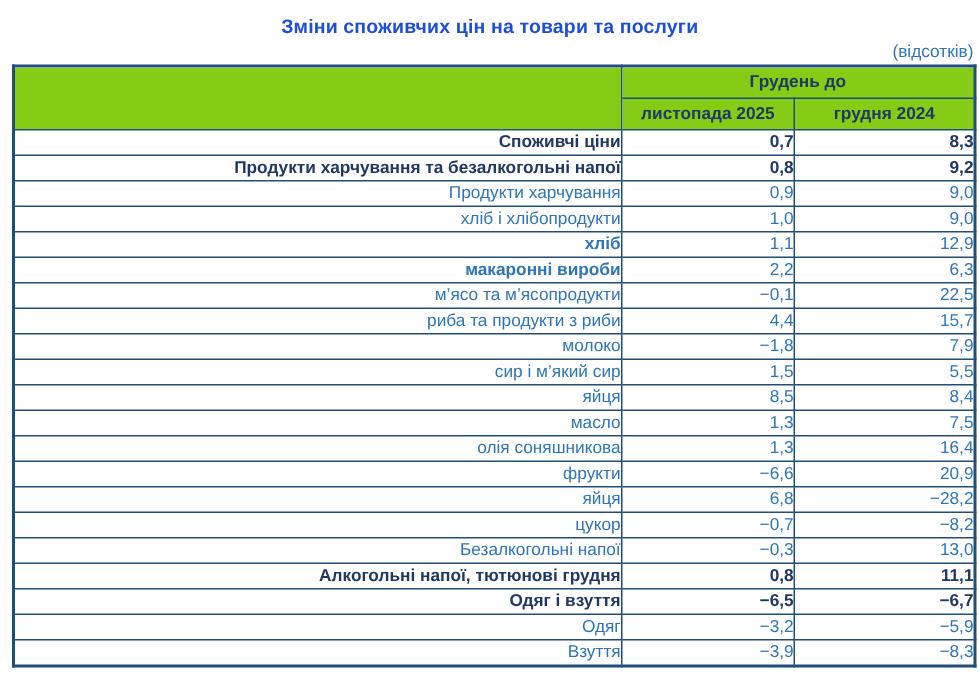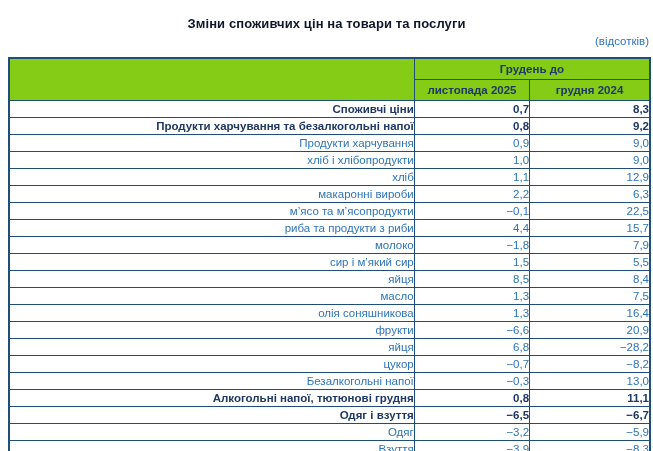--- a/index.html
+++ b/index.html
@@ -6,31 +6,31 @@
     margin: 0;
     padding: 0;
     background: #ffffff;
     width: 653px;
     height: 451px;
     font-family: "Liberation Sans", sans-serif;
     overflow: hidden;
   }
   .page-title {
     text-align: center;
-    color: #0f172a;
+    color: #1d4ed8;
     font-weight: bold;
     font-size: 13px;
-    padding-top: 16px;
+    padding-top: 10px;
     letter-spacing: 0.1px;
   }
   .units-note {
     text-align: right;
     color: #2E75B6;
     font-size: 11.5px;
-    margin: 4px 4px 10px 0;
+    margin: 4px 4px 2px 0;
   }
   table.price-table {
     border-collapse: collapse;
     margin-left: 8px;
     width: 643px;
     table-layout: fixed;
     border: 2px solid #1F4E79;
   }
   table.price-table th,
   table.price-table td {
@@ -65,21 +65,21 @@
     margin-left: 40px;
   }
   tr.bold-row td {
     color: #1F3864;
     font-weight: bold;
   }
   .indent-0 { padding-left: 6px; }
   .indent-1 { padding-left: 12px; }
   .indent-2 { padding-left: 18px; }
   .indent-3 { padding-left: 26px; }
-  .indent-4 { padding-left: 34px; }
+  .indent-4 { padding-left: 34px; font-weight: bold; }
 </style>
 </head>
 <body>
 
 <div class="page-title">Зміни споживчих цін на товари та послуги</div>
 
 <div class="units-note">(відсотків)</div>
 
 <table class="price-table">
   <colgroup>

